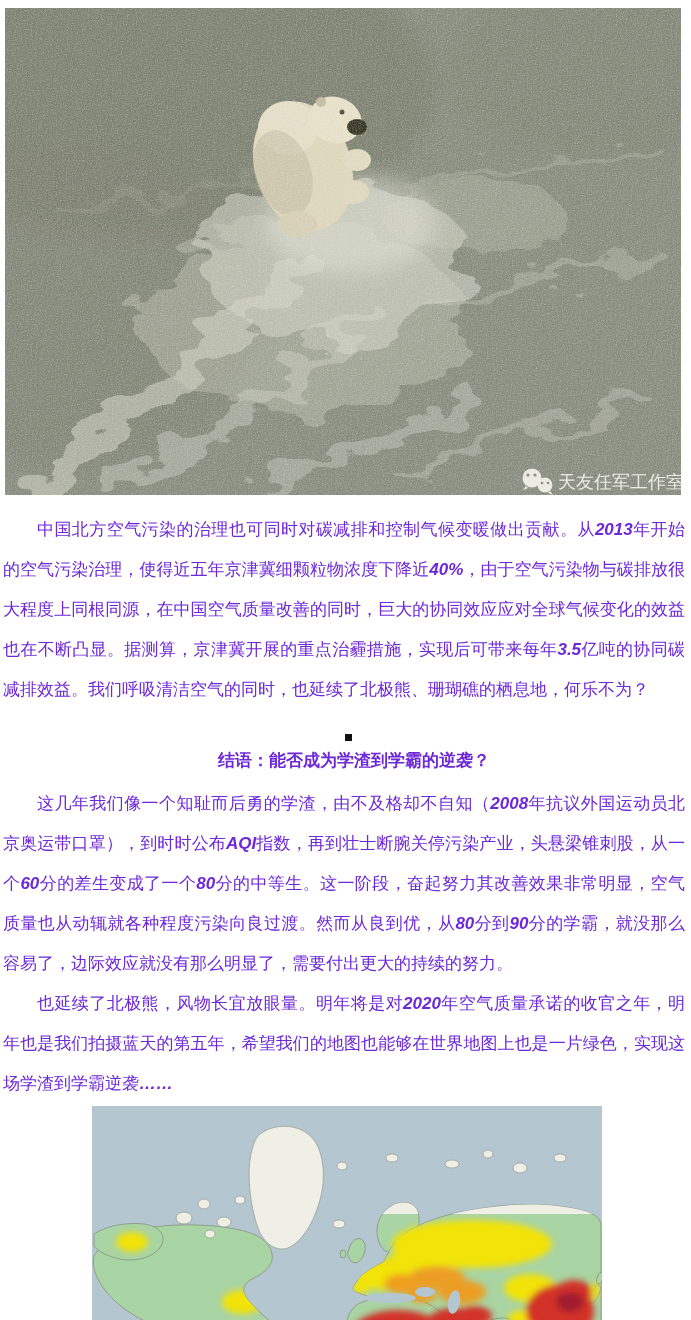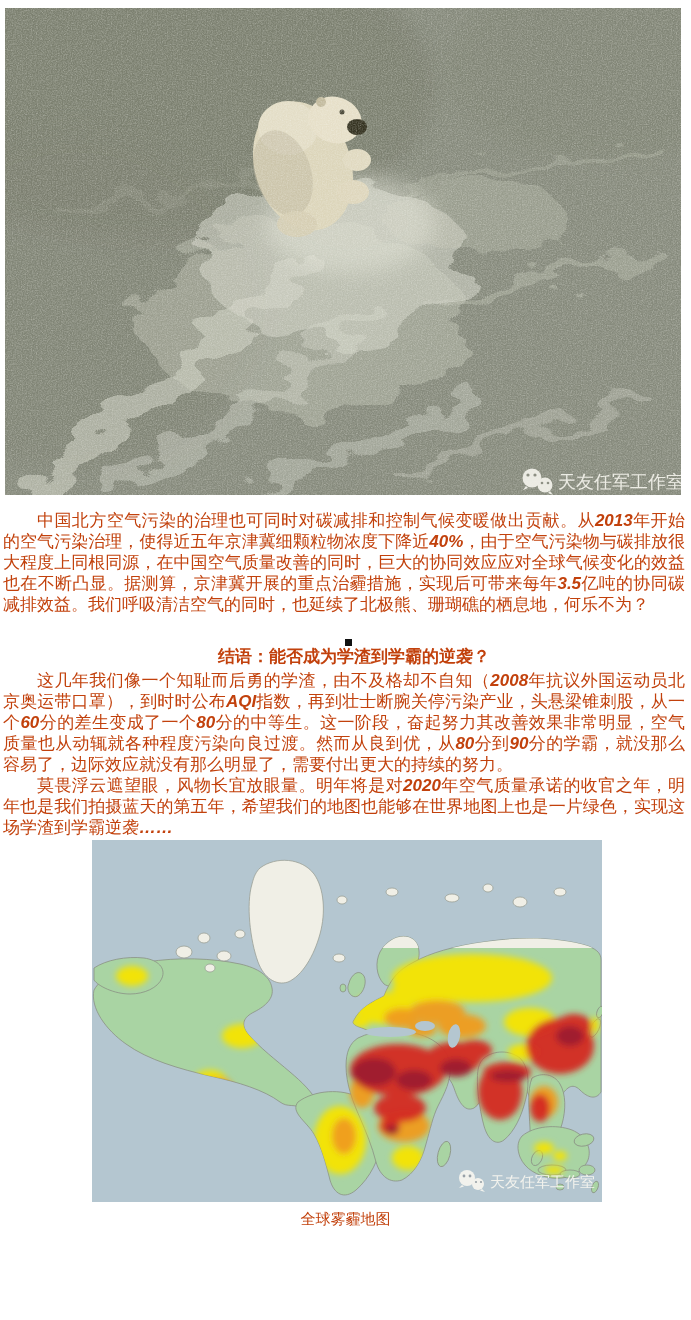--- a/index.html
+++ b/index.html
@@ -9,21 +9,21 @@
     height:1320px;
     background:#ffffff;
     overflow:hidden;
     font-family:"Liberation Sans","DejaVu Sans",sans-serif;
     color:#161616;
   }
   
   .hero-wrap{margin:8px 10px 0 5px;width:676px;height:487px;line-height:0;}
   .hero-wrap svg{display:block;}
   
-  .content{padding:0 6px 0 3px;font-size:17px;line-height:21px;color:#c2410c;}
+  .content{padding:0 6px 0 3px;font-size:17px;line-height:40px;color:#6d28d9;}
   .para{margin:0;text-indent:2em;text-align:justify;}
   .para.first{margin-top:15px;}
   .num{font-weight:700;font-style:italic;}
   .section-heading{
     margin:24px 0 3px 0;
     padding-left:20px;
     font-size:17px;
     font-weight:700;
     text-indent:0;
     display:flex;align-items:center;flex-direction:column;
@@ -130,21 +130,21 @@
 
     <p class="para first"><span>中国北方空气污染的治理也可同时对碳减排和控制气候变暖做出贡献。从</span><span class="num">2013</span><span>年开始的空气污染治理，使得近五年京津冀细颗粒物浓度下降近</span><span class="num">40%</span><span>，由于空气污染物与碳排放很大程度上同根同源，在中国空气质量改善的同时，巨大的协同效应应对全球气候变化的效益也在不断凸显。据测算，京津冀开展的重点治霾措施，实现后可带来每年</span><span class="num">3.5</span><span>亿吨的协同碳减排效益。我们呼吸清洁空气的同时，也延续了北极熊、珊瑚礁的栖息地，何乐不为？</span></p>
 
     <div class="section-heading">
       <span class="sq-bullet"></span>
       <span>结语：能否成为学渣到学霸的逆袭？</span>
     </div>
 
     <p class="para"><span>这几年我们像一个知耻而后勇的学渣，由不及格却不自知（</span><span class="num">2008</span><span>年抗议外国运动员北京奥运带口罩），到时时公布</span><span class="num">AQI</span><span>指数，再到壮士断腕关停污染产业，头悬梁锥刺股，从一个</span><span class="num">60</span><span>分的差生变成了一个</span><span class="num">80</span><span>分的中等生。这一阶段，奋起努力其改善效果非常明显，空气质量也从动辄就各种程度污染向良过渡。然而从良到优，从</span><span class="num">80</span><span>分到</span><span class="num">90</span><span>分的学霸，就没那么容易了，边际效应就没有那么明显了，需要付出更大的持续的努力。</span></p>
 
-    <p class="para"><span>莫畏浮云遮望眼，风物长宜放眼量。明年将是对</span><span class="num">2020</span><span>年空气质量承诺的收官之年，明年也是我们拍摄蓝天的第五年，希望我们的地图也能够在世界地图上也是一片绿色，实现这场学渣到学霸逆袭</span><span class="num">……</span></p>
+    <p class="para"><span>也延续了北极熊，风物长宜放眼量。明年将是对</span><span class="num">2020</span><span>年空气质量承诺的收官之年，明年也是我们拍摄蓝天的第五年，希望我们的地图也能够在世界地图上也是一片绿色，实现这场学渣到学霸逆袭</span><span class="num">……</span></p>
   </div>
 
   <div class="map-wrap">
     <svg viewBox="0 0 510 362" width="510" height="362">
       <defs>
         <filter id="blobBlur" x="-40%" y="-40%" width="180%" height="180%">
           <feGaussianBlur stdDeviation="3"></feGaussianBlur>
         </filter>
         <clipPath id="greenClip">
           <path d="M2,150 C10,136 30,126 55,122 C85,117 120,118 148,124 C166,128 178,136 180,148 C182,158 174,166 162,172 C152,177 148,184 156,194 C168,208 184,220 198,232 C210,242 220,252 226,263 C230,271 222,275 212,269 C202,263 196,268 188,262 C172,250 146,242 118,236 C88,229 56,220 34,204 C14,190 -2,168 2,150 Z"></path>

